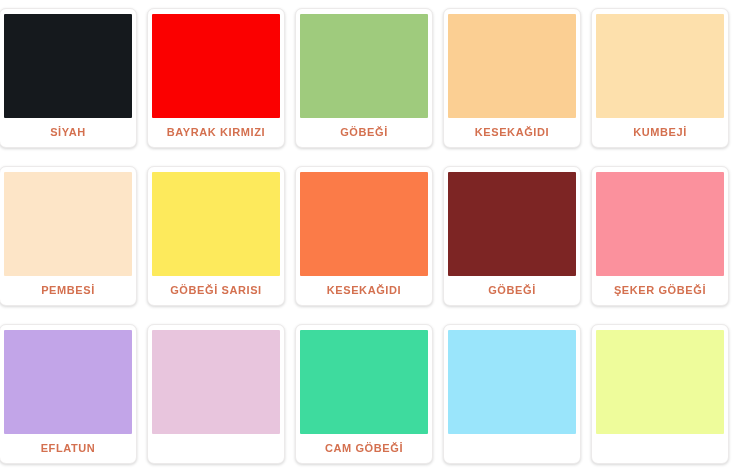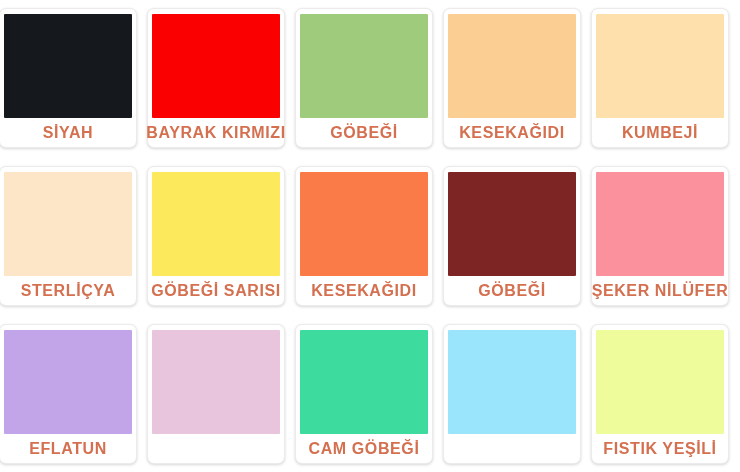--- a/index.html
+++ b/index.html
@@ -50,21 +50,21 @@
     flex: 0 0 104px;
     border-radius: 1px;
   }
 
   .swatch-label {
     flex: 1 1 auto;
     display: flex;
     align-items: center;
     justify-content: center;
     width: 100%;
-    font-size: 16px;
+    font-size: 11px;
     font-weight: 600;
     letter-spacing: 0.6px;
     color: #d4704f;
     text-align: center;
     line-height: 1.1;
     white-space: nowrap;
   }
 </style>
 </head>
 <body>
@@ -85,49 +85,48 @@
     <div class="swatch-card">
       <div class="swatch-color" style="background-color: rgb(251, 207, 147);"></div>
       <div class="swatch-label">KESEKAĞIDI</div>
     </div>
     <div class="swatch-card">
       <div class="swatch-color" style="background-color: rgb(253, 224, 172);"></div>
       <div class="swatch-label">KUMBEJİ</div>
     </div>
     <div class="swatch-card">
       <div class="swatch-color" style="background-color: rgb(253, 229, 199);"></div>
-      <div class="swatch-label">STERLİÇYA</div>
+      <div class="swatch-label">PEMBESİ</div>
     </div>
     <div class="swatch-card">
       <div class="swatch-color" style="background-color: rgb(253, 234, 92);"></div>
       <div class="swatch-label">GÖBEĞİ SARISI</div>
     </div>
     <div class="swatch-card">
       <div class="swatch-color" style="background-color: rgb(251, 123, 72);"></div>
       <div class="swatch-label">KESEKAĞIDI</div>
     </div>
     <div class="swatch-card">
       <div class="swatch-color" style="background-color: rgb(125, 37, 36);"></div>
       <div class="swatch-label">GÖBEĞİ</div>
     </div>
     <div class="swatch-card">
       <div class="swatch-color" style="background-color: rgb(251, 145, 157);"></div>
-      <div class="swatch-label">ŞEKER NİLÜFER</div>
+      <div class="swatch-label">ŞEKER GÖBEĞİ</div>
     </div>
     <div class="swatch-card">
       <div class="swatch-color" style="background-color: rgb(194, 165, 232);"></div>
       <div class="swatch-label">EFLATUN</div>
     </div>
     <div class="swatch-card">
       <div class="swatch-color" style="background-color: rgb(232, 197, 221);"></div>
     </div>
     <div class="swatch-card">
       <div class="swatch-color" style="background-color: rgb(62, 219, 158);"></div>
       <div class="swatch-label">CAM GÖBEĞİ</div>
     </div>
     <div class="swatch-card">
       <div class="swatch-color" style="background-color: rgb(154, 229, 251);"></div>
     </div>
     <div class="swatch-card">
       <div class="swatch-color" style="background-color: rgb(238, 252, 155);"></div>
-      <div class="swatch-label">FISTIK YEŞİLİ</div>
     </div>
   </div>
 
 </body></html>

